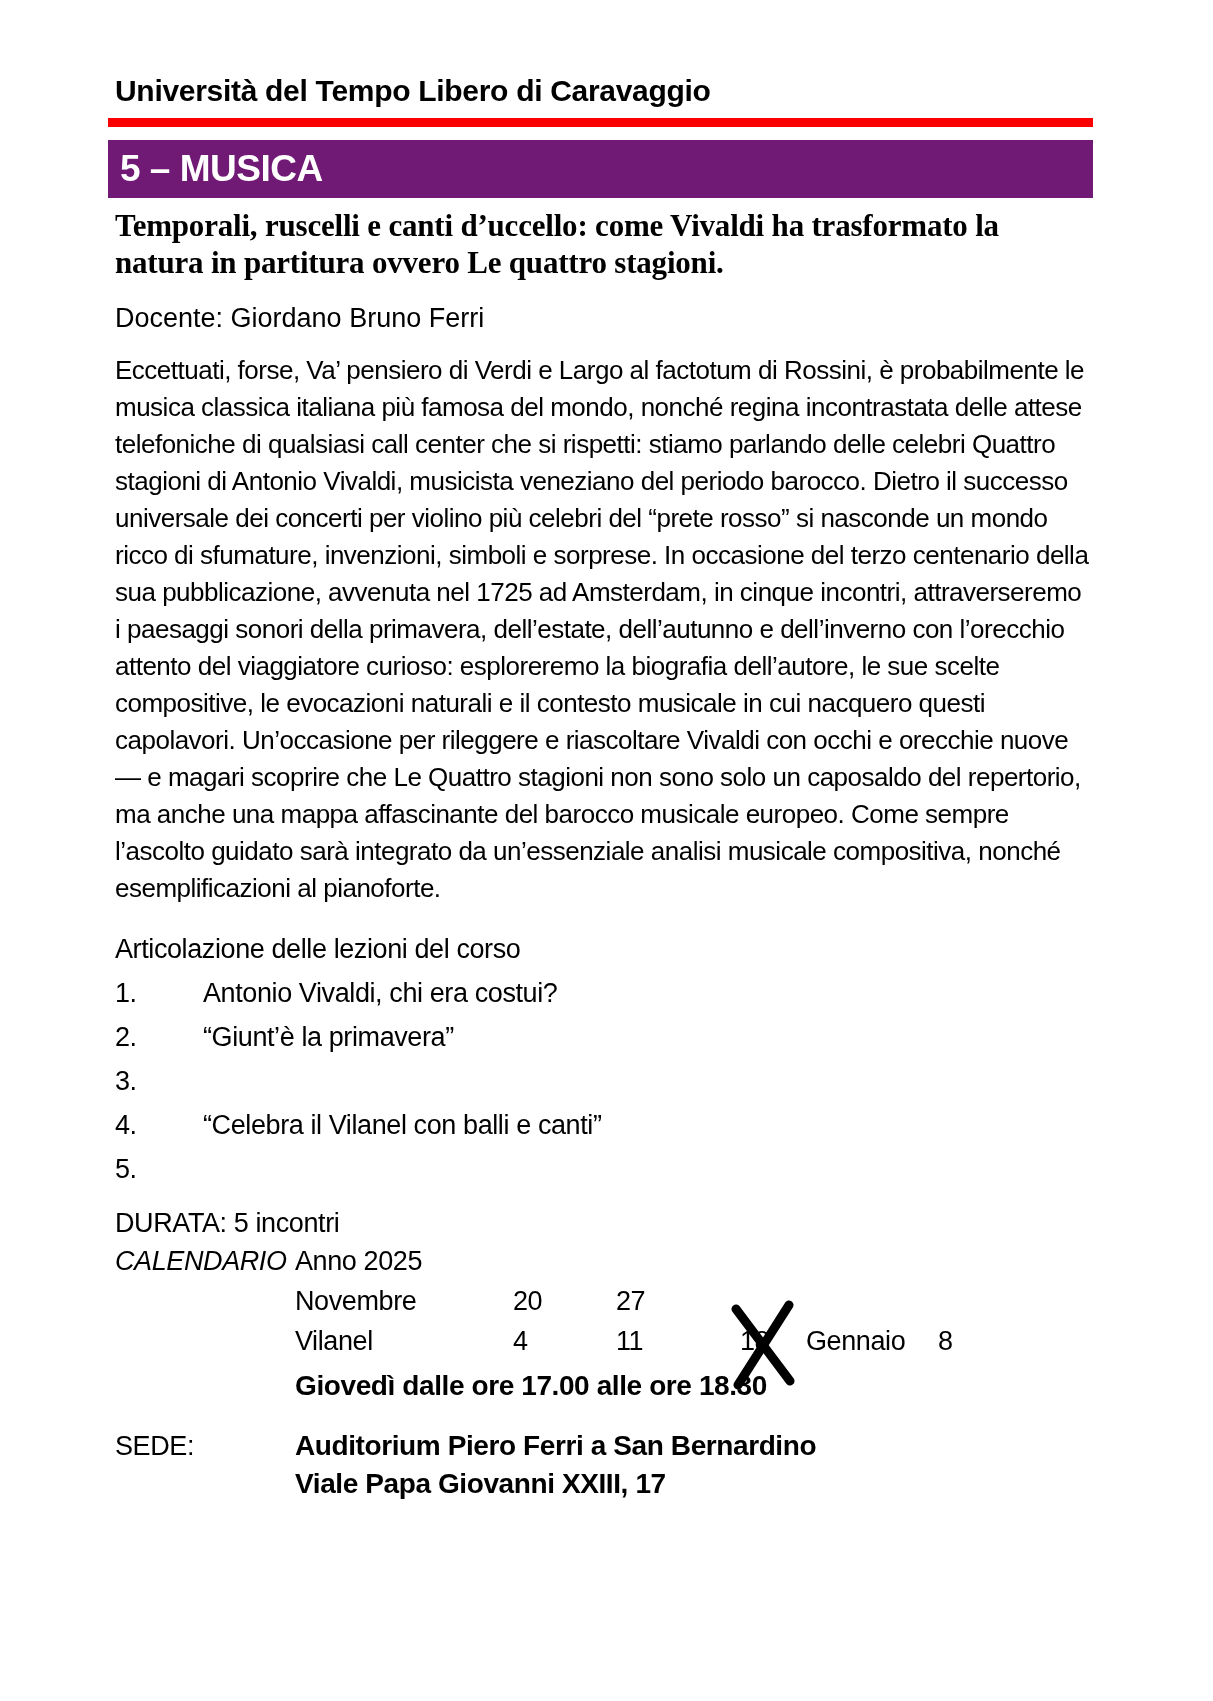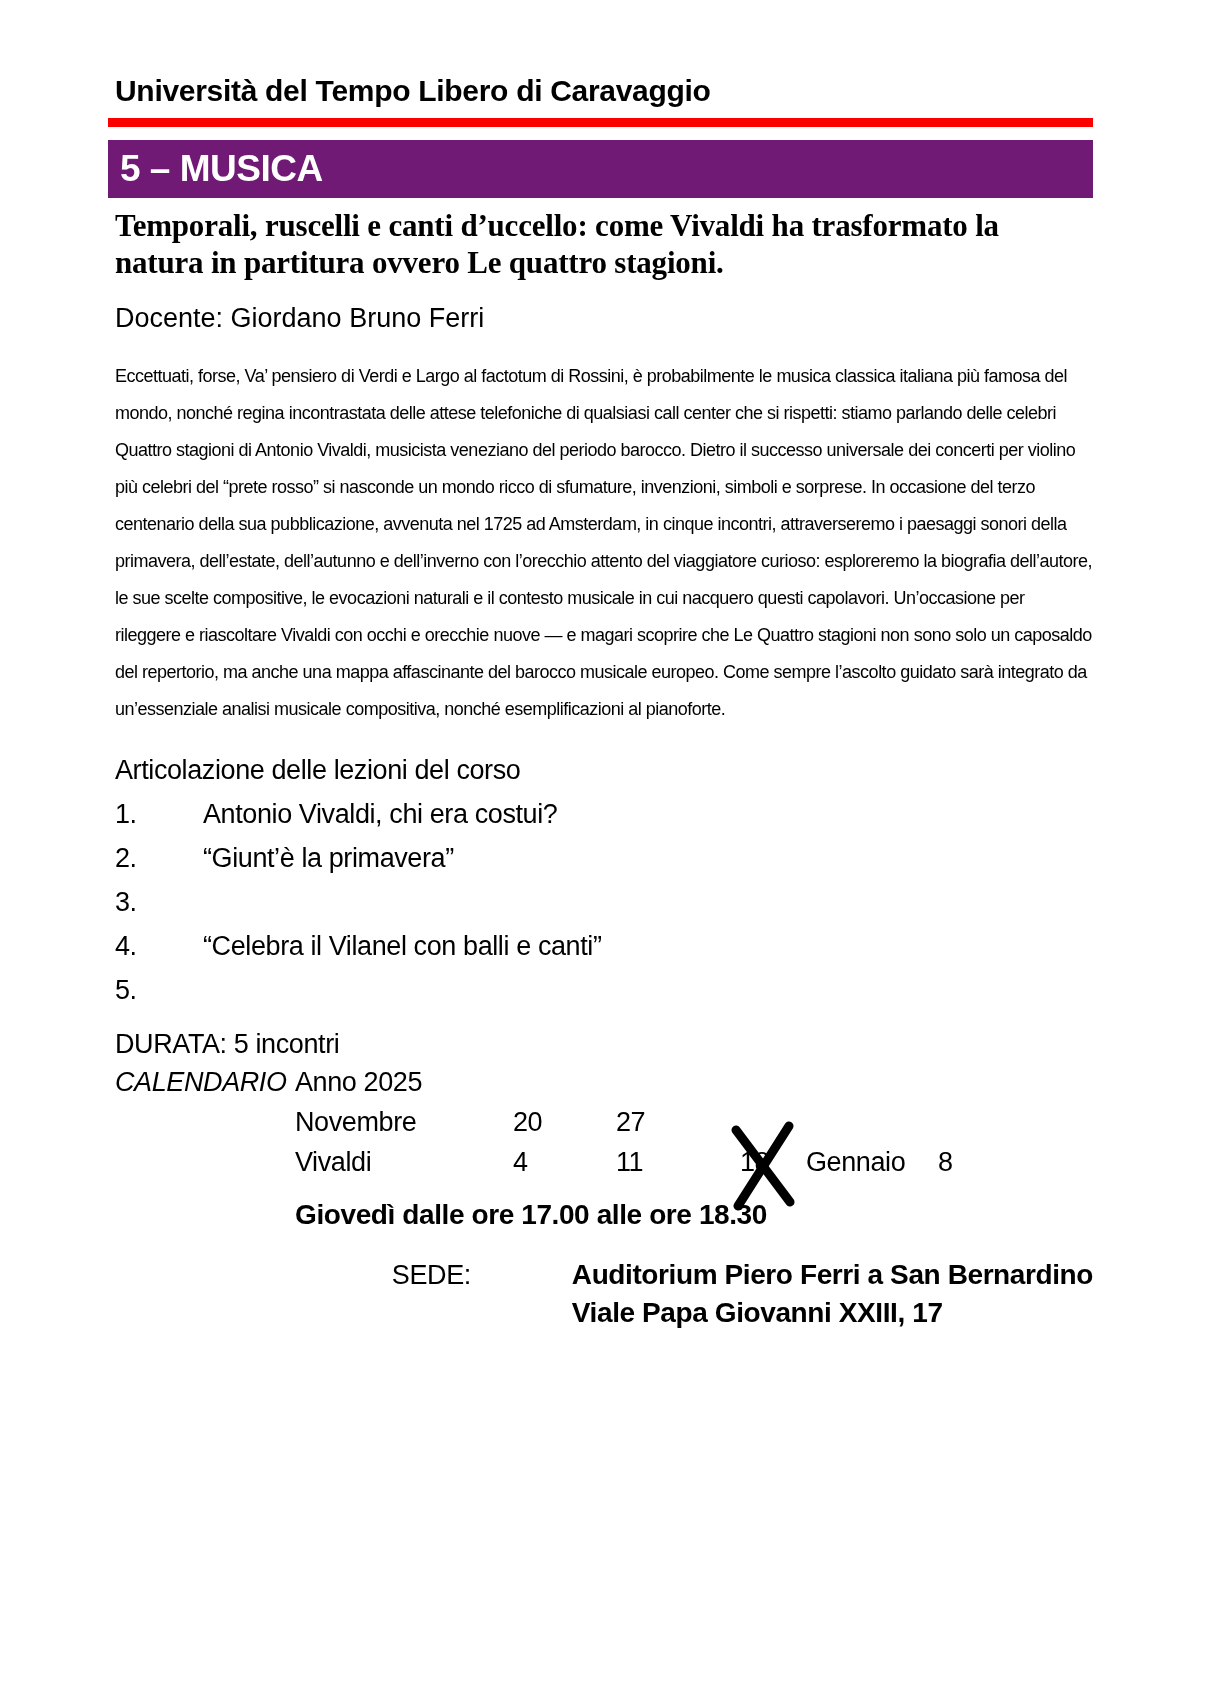--- a/index.html
+++ b/index.html
@@ -51,22 +51,22 @@
     font-size:31px;
     line-height:37px;
     letter-spacing:-0.2px;
   }
   .docente {
     margin-top:19px;
     font-size:27px;
     line-height:36px;
   }
   .description {
-    margin-top:22px;
-    font-size:18px;
+    margin-top:16px;
+    font-size:26px;
     line-height:37px;
     letter-spacing:-0.5px;
     hyphens:auto;
     -webkit-hyphens:auto;
   }
   .lessons-heading {
     margin-top:24px;
     font-size:27px;
     line-height:36px;
     letter-spacing:-0.4px;
@@ -102,34 +102,33 @@
   .cal-cancel .cross-icon {
     position:absolute;
     left:-14px;
     top:-24px;
     width:74px;
     height:94px;
     pointer-events:none;
   }
   .cal-month2 { margin-left:16px; width:132px; flex:0 0 132px; }
   .schedule {
-    margin-top:14px;
+    margin-top:6px;
     margin-left:180px;
     font-weight:bold;
     font-size:28px;
     line-height:38px;
     letter-spacing:-0.4px;
   }
   .sede-row {
     display:flex;
     margin-top:22px;
     font-size:27px;
     line-height:38px;
     letter-spacing:-0.4px;
-    justify-content:flex-end;
   }
   .sede-label { width:180px; flex:0 0 180px; }
   .sede-lines { font-weight:bold; font-size:28px; }
   .footer {
     position:absolute;
     left:115px;
     right:118px;
     top:1589px;
   }
   .footer-rule {
@@ -193,21 +192,21 @@
 
     <div class="cal-row">
       <span class="cal-label"></span>
       <span class="cal-month">Novembre</span>
       <span class="cal-d1">20</span>
       <span class="cal-d2">27</span>
     </div>
 
     <div class="cal-row">
       <span class="cal-label"></span>
-      <span class="cal-month">Vivaldi</span>
+      <span class="cal-month">Vilanel</span>
       <span class="cal-d1">4</span>
       <span class="cal-d2">11</span>
       <span class="cal-cancel">
         <span>18</span>
         <svg class="cross-icon" viewBox="0 0 74 94" xmlns="http://www.w3.org/2000/svg">
           <line x1="10" y1="12" x2="64" y2="84" stroke="#000000" stroke-width="9" stroke-linecap="round"></line>
           <line x1="63" y1="8" x2="12" y2="88" stroke="#000000" stroke-width="9" stroke-linecap="round"></line>
         </svg>
       </span>
       <span class="cal-month2">Gennaio</span>

